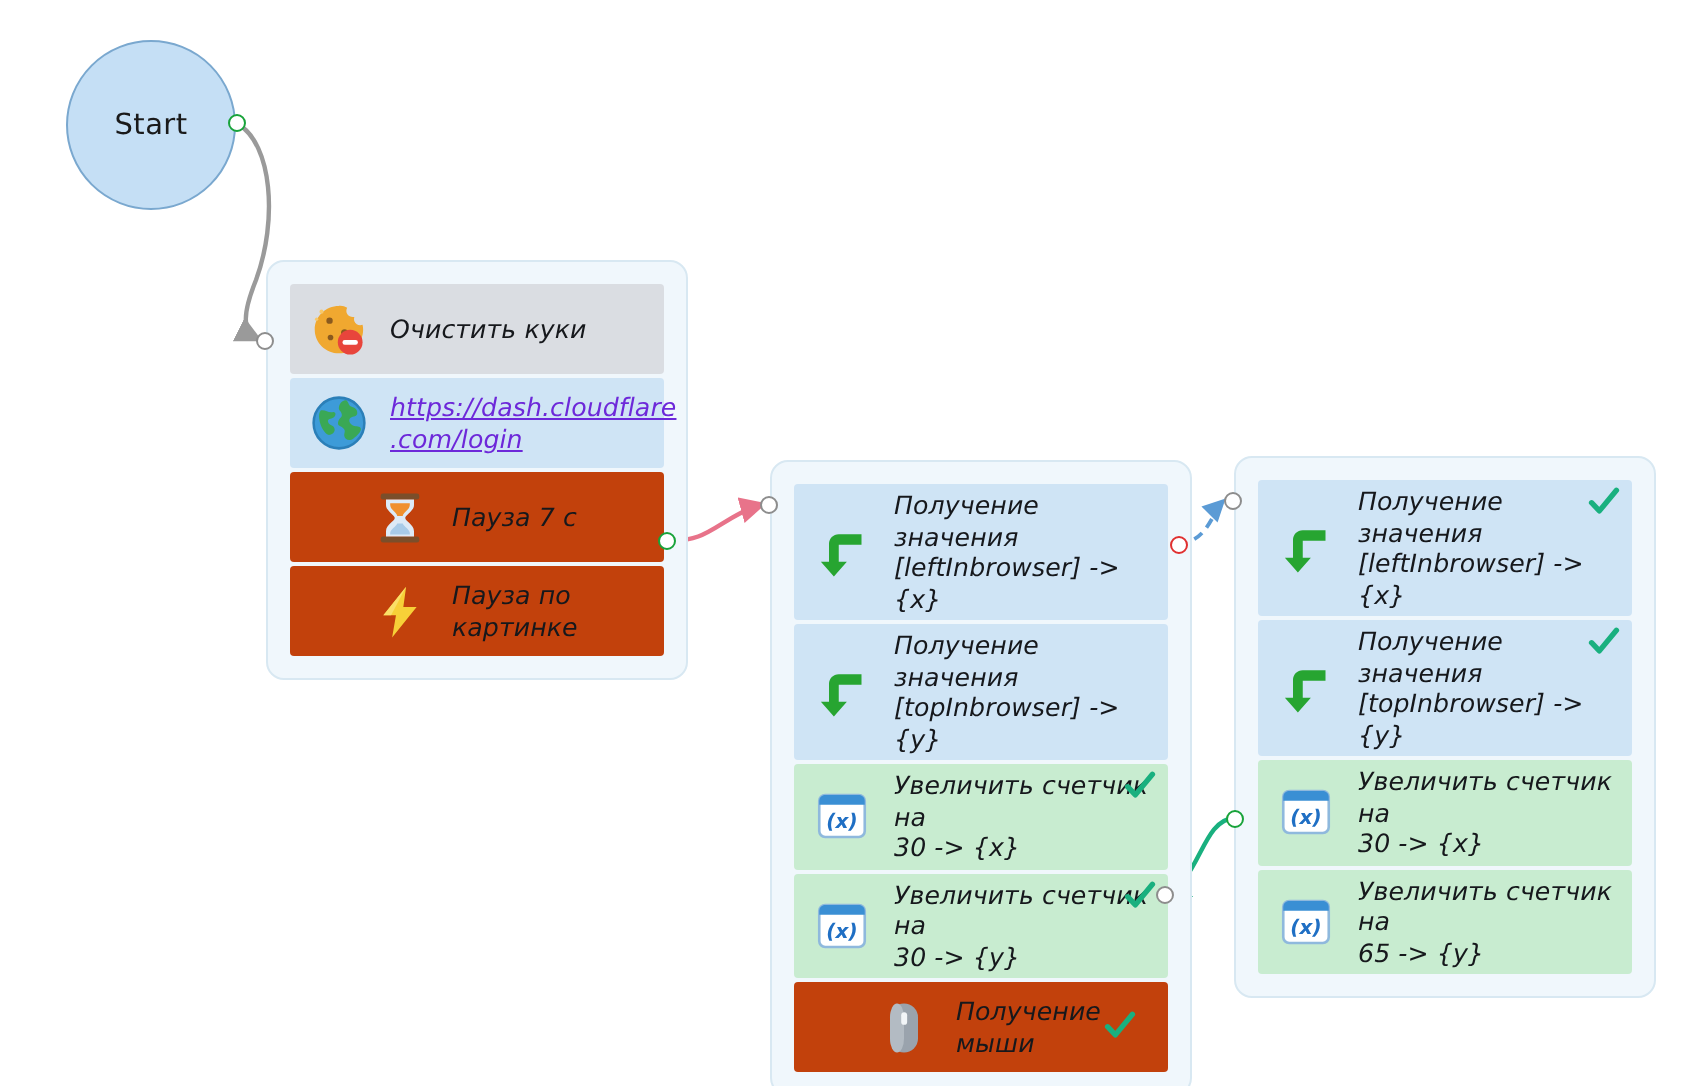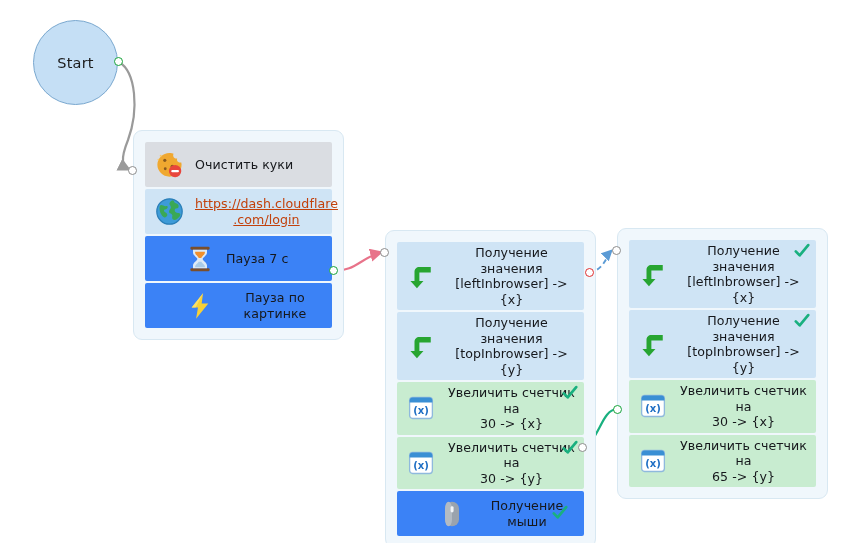--- a/index.html
+++ b/index.html
@@ -10,21 +10,20 @@
   }
   body {
     font-family: "DejaVu Sans", sans-serif;
   }
   #canvas {
     position: relative;
     width: 850px;
     height: 543px;
     background: #ffffff;
     overflow: hidden;
-    text-align: center;
   }
 
   
   #wires {
     position: absolute;
     left: 0; top: 0;
     width: 850px; height: 543px;
     pointer-events: none;
     z-index: 5;
   }
@@ -56,53 +55,54 @@
     border: 1px solid #d8e8f2;
     border-radius: 9px;
     box-sizing: border-box;
     padding: 11px 11px;
     z-index: 7;
   }
   .rows {
     display: flex;
     flex-direction: column;
     gap: 2px;
+    font-style: italic;
   }
   .row {
     position: relative;
     display: flex;
     align-items: center;
     min-height: 45px;
     box-sizing: border-box;
     padding: 3px 8px 3px 7px;
     border-radius: 2px;
   }
   .row.gray  { background: #dadde2; }
   .row.blue  { background: #cfe4f5; }
-  .row.pink  { background: #3b82f6; padding-left: 38px; }
+  .row.pink  { background: #c2410c; padding-left: 38px; }
   .row.green { background: #c8ecd0; }
 
   .row-icon {
     width: 34px; height: 34px;
     flex: 0 0 34px;
     margin-right: 9px;
     display: flex;
     align-items: center;
     justify-content: center;
     position: relative;
   }
   .row-text {
     font-size: 12.6px;
     line-height: 15.5px;
     color: #16181c;
     white-space: pre-line;
     letter-spacing: .05px;
   }
   .row-text.link {
-    color: #c2410c;
+    color: #6d28d9;
     text-decoration: underline;
   }
 
   
   .check {
     position: absolute;
     right: 6px;
     top: 3px;
     width: 16px; height: 16px;
     z-index: 3;

